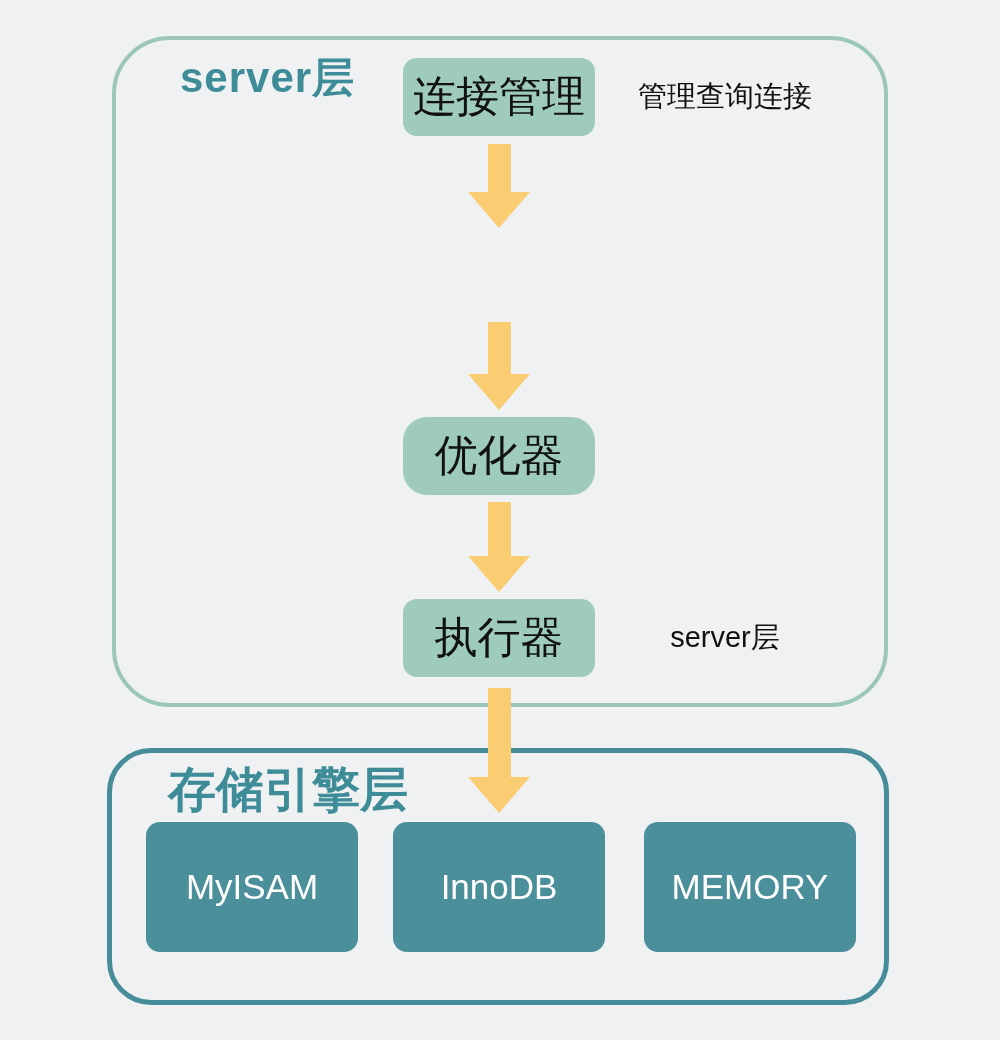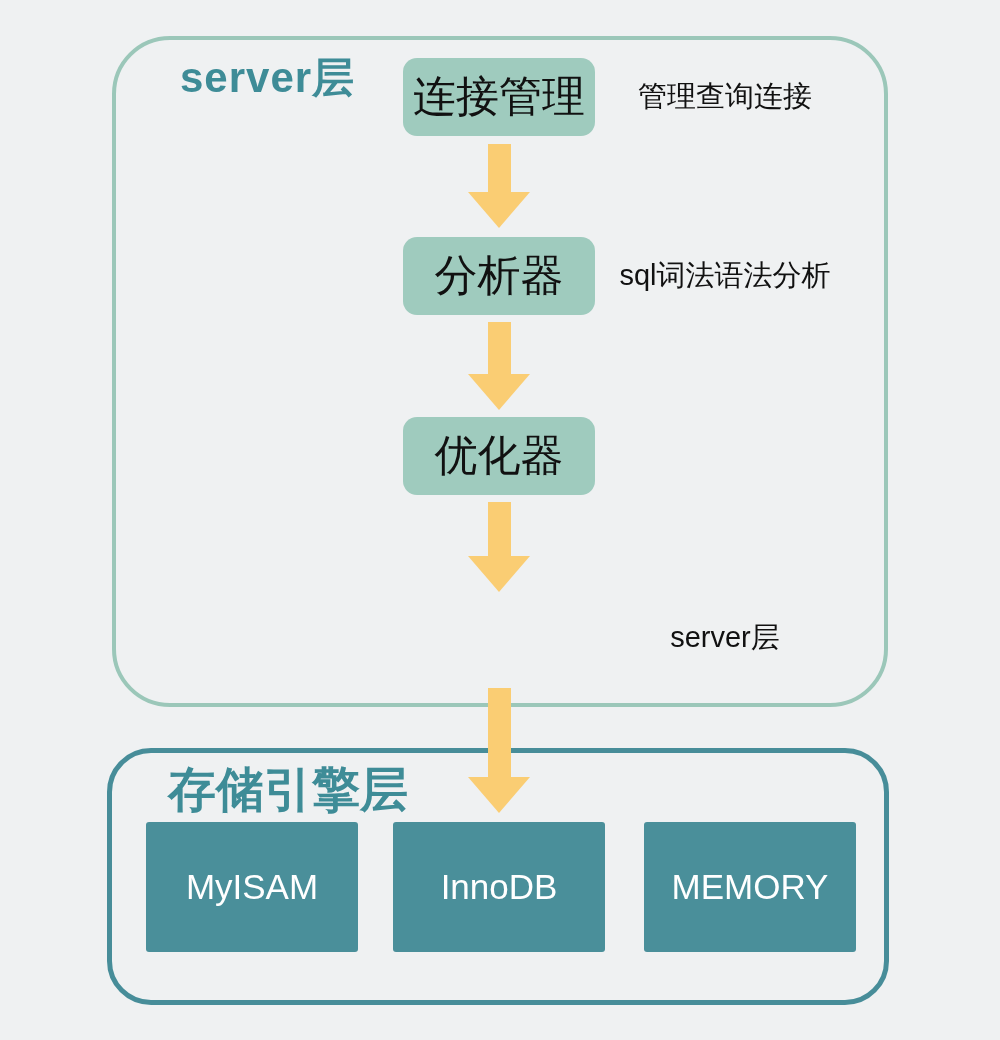--- a/index.html
+++ b/index.html
@@ -49,21 +49,21 @@
   
   .step-box {
     position: absolute; left: 403px; width: 192px; height: 78px;
     background: var(--light-box-bg, #9FCBBE); border-radius: 14px;
     display: flex; align-items: center; justify-content: center;
     font-size: 43px; font-weight: 500; color: var(--box-text, #111111);
     z-index: 3;
   }
   .step-1 { top: 58px; }
   .step-2 { top: 237px; }
-  .step-3 { top: 417px; }
+  .step-3 { top: 417px; border-radius: 24px; }
   .step-4 { top: 599px; }
 
   
   .note {
     position: absolute; left: 608px; width: 234px; height: 78px;
     display: flex; align-items: center; justify-content: center;
     font-size: 29px; color: var(--box-text, #111111); z-index: 3;
     white-space: nowrap;
   }
   .note-1 { top: 58px; }
@@ -85,21 +85,21 @@
     border-top: 36px solid var(--arrow, #FACD73);
   }
   .arrow-1 { top: 144px; height: 84px; }
   .arrow-2 { top: 322px; height: 88px; }
   .arrow-3 { top: 502px; height: 90px; }
   .arrow-4 { top: 688px; height: 125px; }
 
   
   .engine-box {
     position: absolute; top: 822px; width: 212px; height: 130px;
-    background: var(--dark-box-bg, #4A8F9A); border-radius: 3px;
+    background: var(--dark-box-bg, #4A8F9A); border-radius: 14px;
     display: flex; align-items: center; justify-content: center;
     font-size: 35px; font-weight: 500; color: var(--dark-box-text, #FFFFFF);
     z-index: 3;
   }
   .engine-1 { left: 146px; }
   .engine-2 { left: 393px; }
   .engine-3 { left: 644px; }
 </style>
 </head>
 <body>
@@ -110,35 +110,34 @@
   <div class="server-title">server层</div>
 
   <div class="step-box step-1">连接管理</div>
   <div class="note note-1">管理查询连接</div>
 
   <div class="arrow arrow-1">
     <div class="arrow-shaft"></div>
     <div class="arrow-head"></div>
   </div>
 
-  <div class="step-box step-2">分析器</div>
-  <div class="note note-2">sql词法语法分析</div>
 
   <div class="arrow arrow-2">
     <div class="arrow-shaft"></div>
     <div class="arrow-head"></div>
   </div>
 
   <div class="step-box step-3">优化器</div>
 
   <div class="arrow arrow-3">
     <div class="arrow-shaft"></div>
     <div class="arrow-head"></div>
   </div>
 
+  <div class="step-box step-4">执行器</div>
   <div class="note note-4">server层</div>
 
   <div class="arrow arrow-4">
     <div class="arrow-shaft"></div>
     <div class="arrow-head"></div>
   </div>
 
   <div class="engine-container"></div>
   <div class="engine-title">存储引擎层</div>
 

